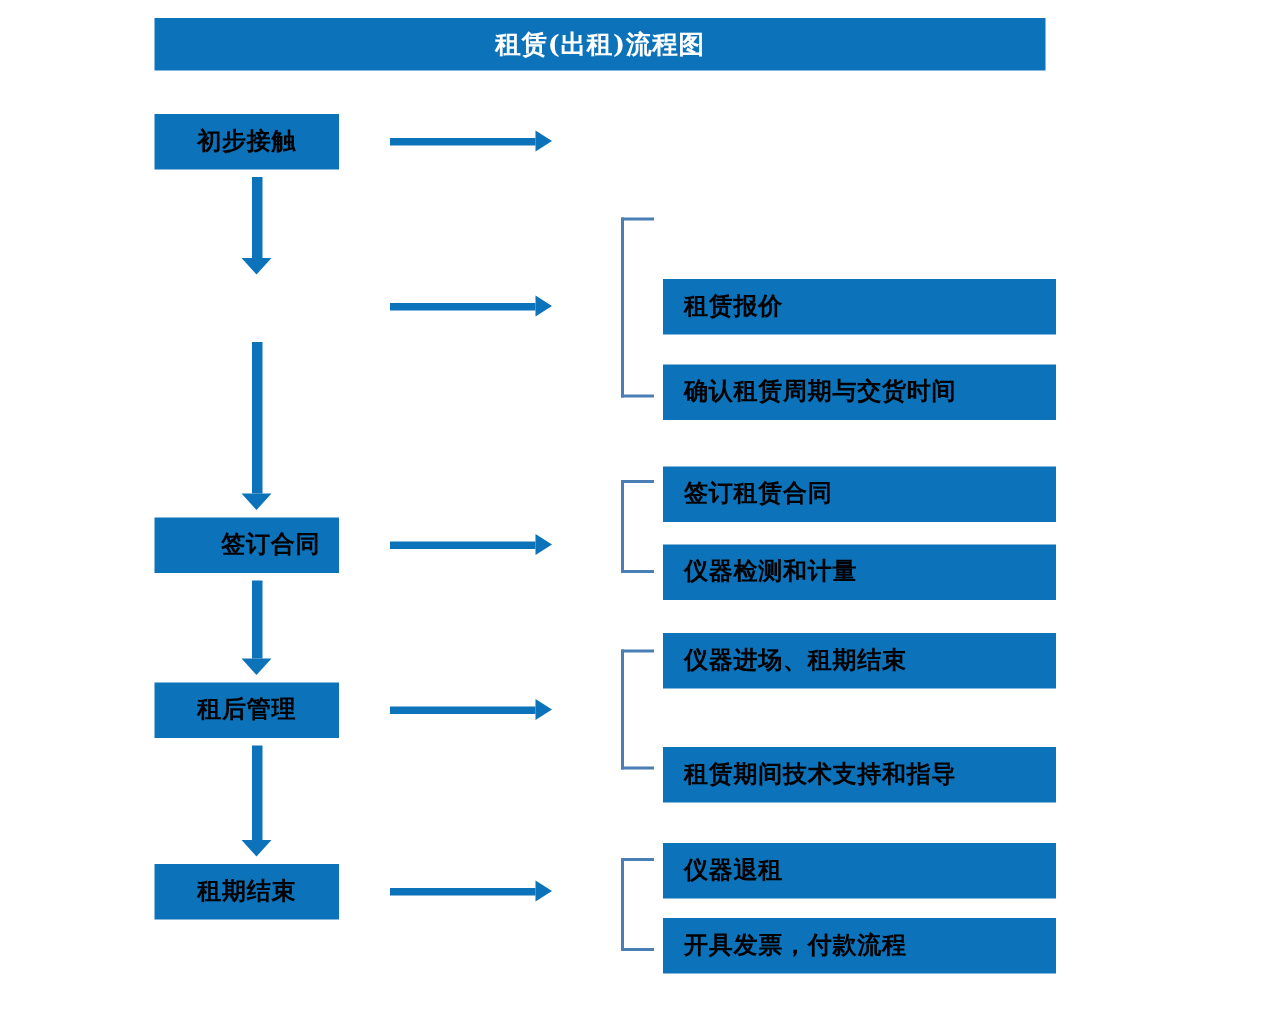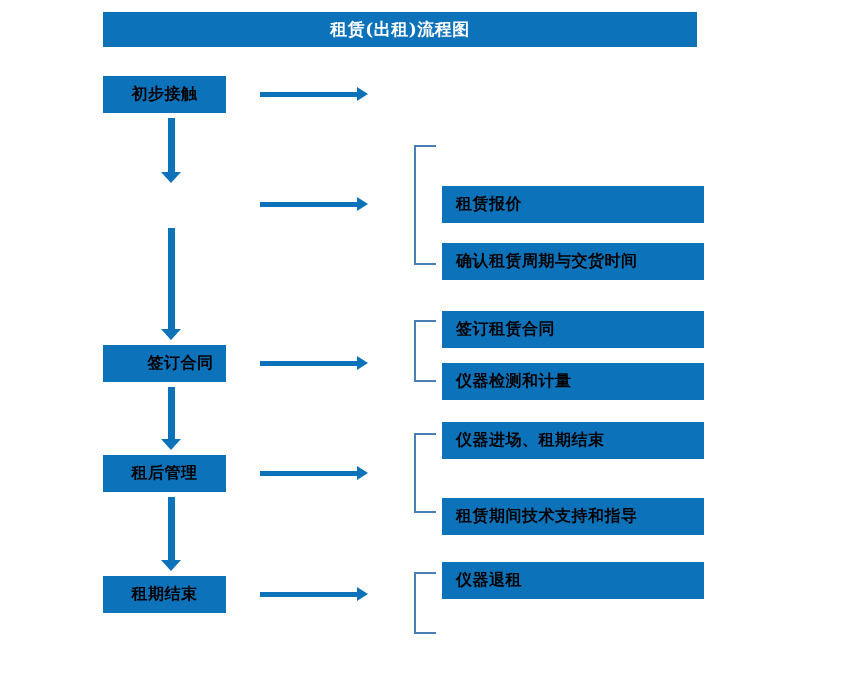--- a/index.html
+++ b/index.html
@@ -187,14 +187,15 @@
   <div class="box detail" style="top:186px;">租赁报价</div>
   <div class="box detail" style="top:243px;">确认租赁周期与交货时间</div>
 
   <div class="box detail" style="top:311px;">签订租赁合同</div>
   <div class="box detail" style="top:363px;">仪器检测和计量</div>
 
   <div class="box detail" style="top:422px;">仪器进场、租期结束</div>
   <div class="box detail" style="top:481px;margin-top:17px;">租赁期间技术支持和指导</div>
 
   <div class="box detail" style="top:562px;">仪器退租</div>
+  <div class="box detail" style="top:612px;">开具发票，付款流程</div>
 
 </div>
 
 </body></html>

